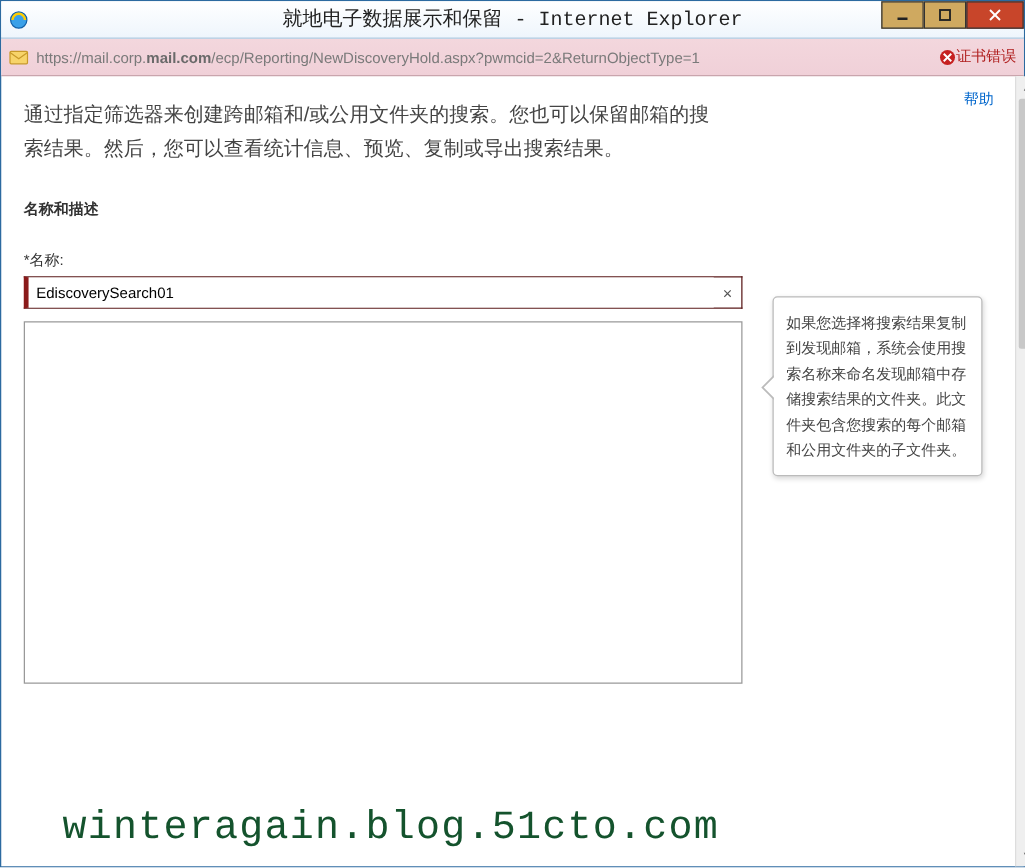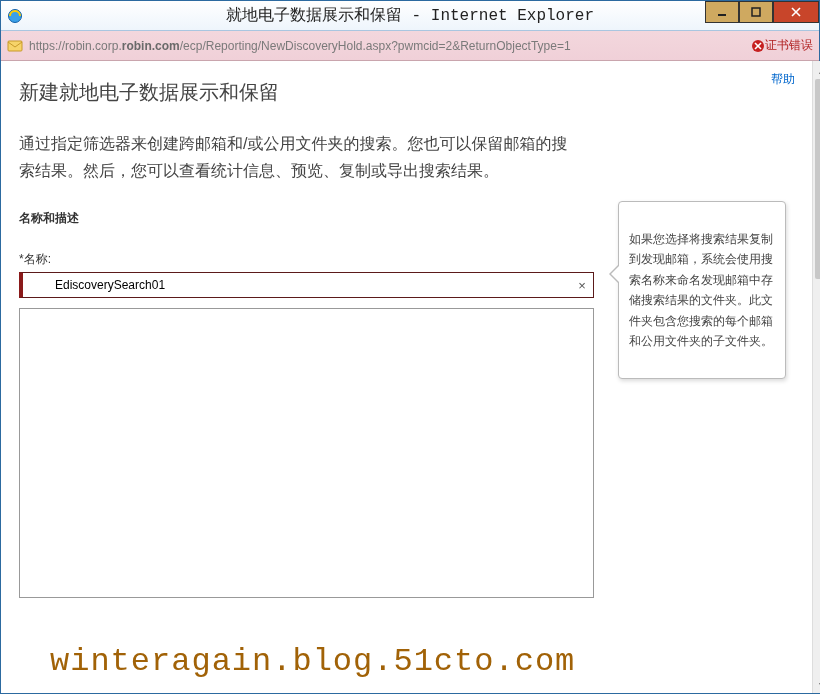--- a/index.html
+++ b/index.html
@@ -28,50 +28,50 @@
 
 
 .content-wrap { flex: 1; display: flex; flex-direction: row; position: relative; }
 .content { flex: 1; display: flex; align-items: stretch; }
 .main-col { flex: 1; padding: 18px 8px 0 18px; position: relative; }
 .page-title { font-size: 20px; color: #444; font-weight: 400; margin-bottom: 24px; }
 .intro { font-size: 16px; color: #444; line-height: 1.7; margin-bottom: 26px; max-width: 560px; }
 .section-head { font-size: 12px; font-weight: bold; color: #333; margin-bottom: 24px; margin-top: 13px; }
 .field-label { font-size: 12px; color: #333; margin-bottom: 4px; }
 .name-input-wrap { position: relative; width: 575px; border: 1px solid #5b1a1a; border-left: 4px solid #8a1a1a; height: 26px; display: flex; align-items: center; background: #fff; margin-bottom: 10px; }
-.name-input-wrap input { flex: 1; border: none; outline: none; font-size: 12px; padding: 4px 6px; height: 100%; font-family: Arial, sans-serif; margin-left: 26px; }
+.name-input-wrap input { flex: 1; border: none; outline: none; font-size: 12px; padding: 4px 6px; height: 100%; font-family: Arial, sans-serif; }
 .name-input-wrap .clear-x { width: 22px; text-align: center; color: #555; font-size: 13px; cursor: pointer; }
 .desc-area { width: 575px; height: 290px; border: 1px solid #999; resize: none; font-size: 12px; padding: 4px; outline: none; font-family: inherit; }
 
 .help-link { position: absolute; top: 10px; right: 24px; color: #0066cc; font-size: 12px; cursor: pointer; }
 
 
 .callout-col { width: 210px; padding-top: 140px; position: relative; }
-.callout { position: relative; width: 168px; margin-left: 16px; border: 1px solid #bbb; border-radius: 4px; background: #fff; padding: 27px 10px; font-size: 12px; color: #444; line-height: 1.7; box-shadow: 1px 2px 4px rgba(0,0,0,0.15); }
+.callout { position: relative; width: 168px; margin-left: 16px; border: 1px solid #bbb; border-radius: 4px; background: #fff; padding: 10px 10px; font-size: 12px; color: #444; line-height: 1.7; box-shadow: 1px 2px 4px rgba(0,0,0,0.15); margin-top: 36px; }
 .callout::before { content: ""; position: absolute; left: -10px; top: 62px; border: 10px solid transparent; border-right-color: #bbb; border-left: none; }
 .callout::after { content: ""; position: absolute; left: -8px; top: 63px; border: 9px solid transparent; border-right-color: #fff; border-left: none; }
 
 
 .scrollbar { width: 18px; background: #efefef; border-left: 1px solid #ddd; display: flex; flex-direction: column; align-items: center; }
 .scrollbar .arrow { width: 100%; height: 18px; display: flex; align-items: center; justify-content: center; color: #666; font-size: 10px; }
 .scrollbar .thumb { width: 14px; height: 200px; background: #c8c8c8; border-radius: 2px; margin-top: 0; }
 .scrollbar .track { flex: 1; }
 
 
 .footer { height: 46px; border-top: 1px solid #ccc; display: flex; justify-content: flex-end; align-items: center; padding: 0 20px; gap: 14px; background: #fff; position: relative; }
 .footer .btn { width: 94px; height: 26px; border: 1px solid #aaa; background: #fff; font-size: 12px; color: #333; cursor: pointer; }
 
 
 .statusbar { height: 26px; border-top: 1px solid #ccc; background: #f3f3f3; display: flex; justify-content: space-between; align-items: center; padding: 0 6px; gap: 6px; font-size: 11px; color: #333; }
 .statusbar .zoom-sep { border-left: 1px solid #bbb; height: 16px; margin: 0 4px; }
 .statusbar .dropdown-caret { font-size: 8px; color: #555; }
 .statusbar .resize-grip svg { display:block; }
 
 
-.watermark { position: absolute; left: 50px; bottom: 14px; font-family: "Courier New", monospace; font-size: 32px; color: #a16207; letter-spacing: 1px; pointer-events: none; font-weight: normal; }
+.watermark { position: absolute; left: 50px; bottom: 14px; font-family: "Courier New", monospace; font-size: 32px; color: #14532d; letter-spacing: 1px; pointer-events: none; font-weight: normal; }
 </style>
 </head>
 <body>
 
 <div class="window">
 
   <div class="titlebar">
     <span class="ie-icon">
       <svg width="16" height="16" viewBox="0 0 16 16">
           <circle cx="8" cy="8" r="6.5" fill="#3aa0e8" stroke="#1260a8"></circle>
@@ -100,37 +100,36 @@
   </div>
 
   <div class="addrbar">
     <span class="mail-icon">
       <svg width="16" height="14">
           <rect x="1" y="2" width="14" height="10" rx="1" fill="#f7d46a" stroke="#c89a2a"></rect>
           <path d="M1 3 L8 8 L15 3" stroke="#c89a2a" fill="none"></path>
         </svg>
     </span>
     <div class="url">
-      <span>https://robin.corp.</span><span class="bold">robin.com</span><span>/ecp/Reporting/NewDiscoveryHold.aspx?pwmcid=2&amp;ReturnObjectType=1</span>
+      <span>https://mail.corp.</span><span class="bold">mail.com</span><span>/ecp/Reporting/NewDiscoveryHold.aspx?pwmcid=2&amp;ReturnObjectType=1</span>
     </div>
     <div class="cert-err">
       <svg width="14" height="14">
           <circle cx="7" cy="7" r="6" fill="#c62020"></circle>
           <line x1="4" y1="4" x2="10" y2="10" stroke="#fff" stroke-width="1.6"></line>
           <line x1="10" y1="4" x2="4" y2="10" stroke="#fff" stroke-width="1.6"></line>
         </svg>
       <span>证书错误</span>
     </div>
   </div>
 
   <div class="content-wrap">
     <a class="help-link">帮助</a>
     <div class="content">
       <div class="main-col">
-        <h1 class="page-title">新建就地电子数据展示和保留</h1>
         <p class="intro">通过指定筛选器来创建跨邮箱和/或公用文件夹的搜索。您也可以保留邮箱的搜索结果。然后，您可以查看统计信息、预览、复制或导出搜索结果。</p>
         <div class="section-head">名称和描述</div>
 
         <div class="field-label">*名称:</div>
         <div class="name-input-wrap">
           <input type="text" value="EdiscoverySearch01" style="">
           <span class="clear-x">×</span>
         </div>
 
         <textarea class="desc-area" style=""></textarea>

